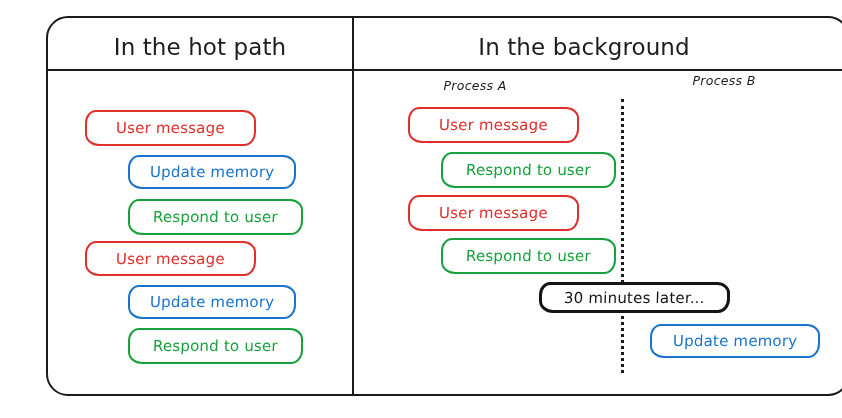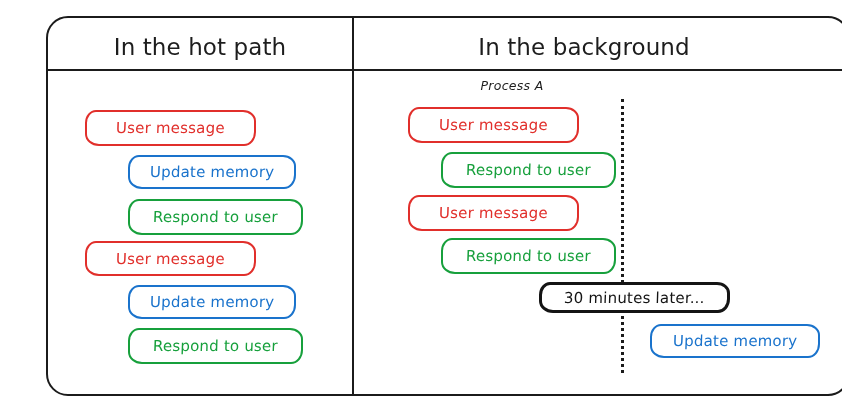--- a/index.html
+++ b/index.html
@@ -73,21 +73,21 @@
   .proc-label {
     position: absolute;
     font-family: "DejaVu Sans", sans-serif;
     font-size: 12.5px;
     font-style: italic;
     color: #1d1d1d;
     white-space: nowrap;
     text-align: center;
     letter-spacing: 0.3px;
   }
-  .proc-a { left: 425px; top: 78px; width: 118px; }
+  .proc-a { left: 388px; top: 78px; width: 118px; }
   .proc-b { left: 637px; top: 73px; width: 118px; }
 
   
   .dotted-sep {
     position: absolute;
     left: 593px;
     top: 99px;
     width: 0;
     height: 274px;
     border-left: 3px dotted #1b1b1b;
@@ -147,20 +147,21 @@
 
   <div class="pill blue" style="left:100px; top:285px; width:168px; height:34px;">
     <span class="pill-text">Update memory</span>
   </div>
 
   <div class="pill green" style="left:100px; top:328px; width:175px; height:36px;">
     <span class="pill-text">Respond to user</span>
   </div>
 
   <div class="proc-label proc-a">Process A</div>
+  <div class="proc-label proc-b">Process B</div>
 
   <div class="dotted-sep"></div>
 
   <div class="pill red" style="left:380px; top:107px; width:171px; height:36px;">
     <span class="pill-text">User message</span>
   </div>
 
   <div class="pill green" style="left:413px; top:152px; width:175px; height:36px;">
     <span class="pill-text">Respond to user</span>
   </div>

